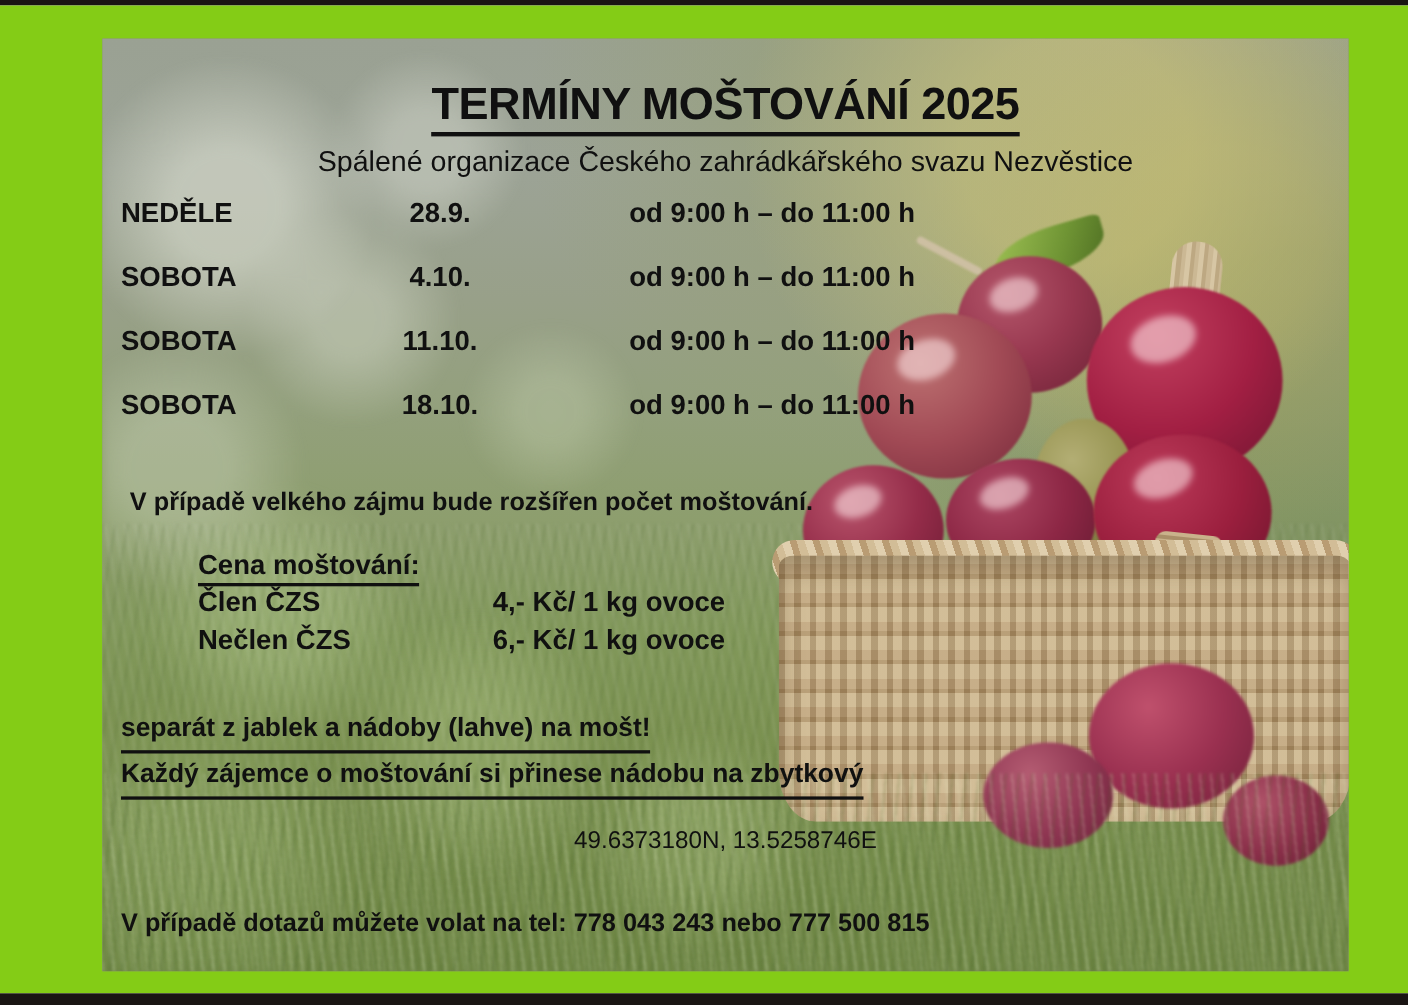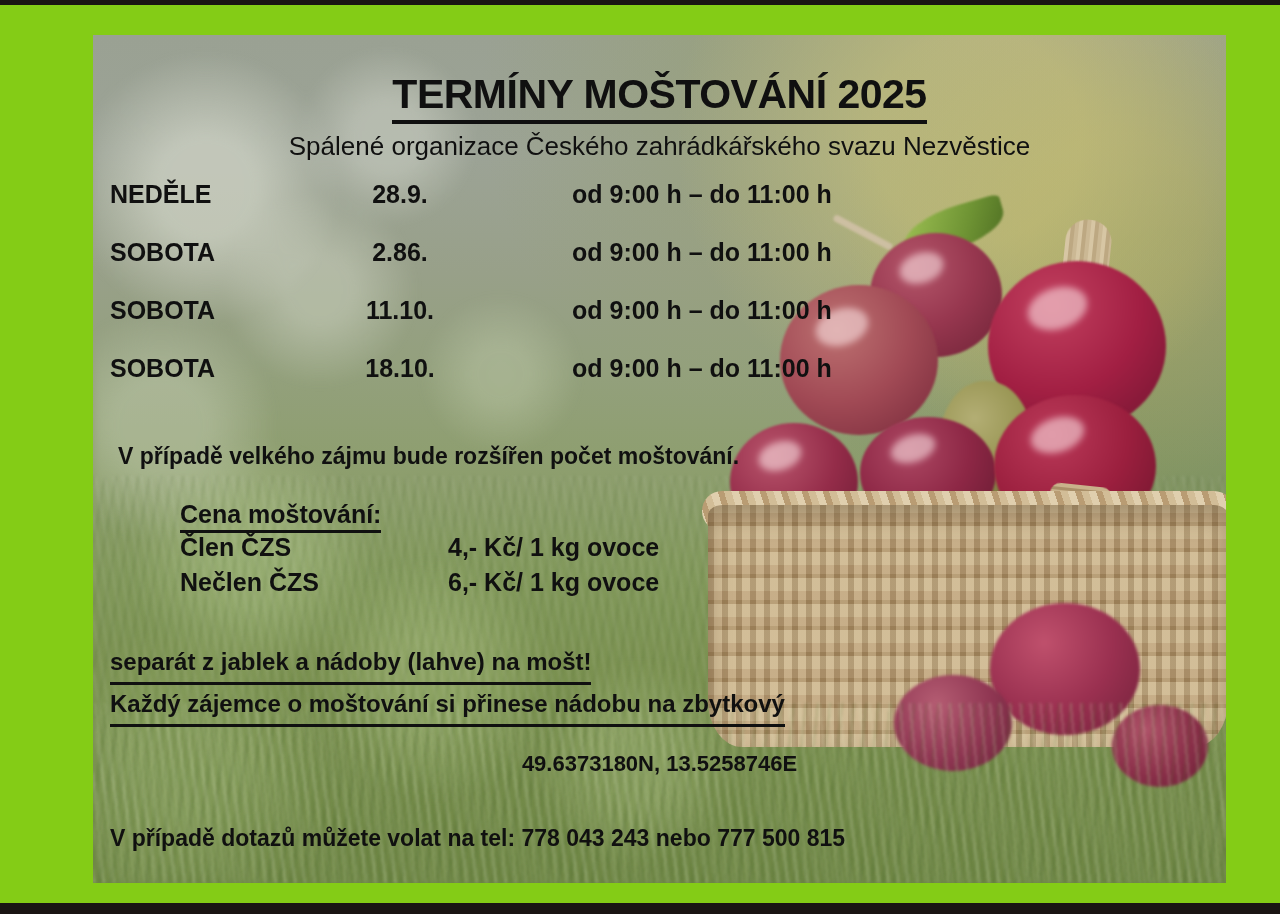--- a/index.html
+++ b/index.html
@@ -333,21 +333,21 @@
     text-align: center;
   }
   .where-line {
     font-size: 22px;
     font-weight: 700;
     white-space: nowrap;
   }
   .gps-line {
     margin-top: 10px;
     font-size: 22px;
-    font-weight: 700;
+    font-weight: 400;
     white-space: nowrap;
   }
 
   .phone-line {
     position: absolute;
     left: 17px;
     top: 790px;
     font-size: 23px;
     font-weight: 700;
     white-space: nowrap;
@@ -398,21 +398,21 @@
       <div class="schedule">
 
         <div class="sched-row">
           <div class="sched-day">NEDĚLE</div>
           <div class="sched-date">28.9.</div>
           <div class="sched-time">od 9:00 h – do 11:00 h</div>
         </div>
 
         <div class="sched-row">
           <div class="sched-day">SOBOTA</div>
-          <div class="sched-date">2.86.</div>
+          <div class="sched-date">4.10.</div>
           <div class="sched-time">od 9:00 h – do 11:00 h</div>
         </div>
 
         <div class="sched-row">
           <div class="sched-day">SOBOTA</div>
           <div class="sched-date">11.10.</div>
           <div class="sched-time">od 9:00 h – do 11:00 h</div>
         </div>
 
         <div class="sched-row">

